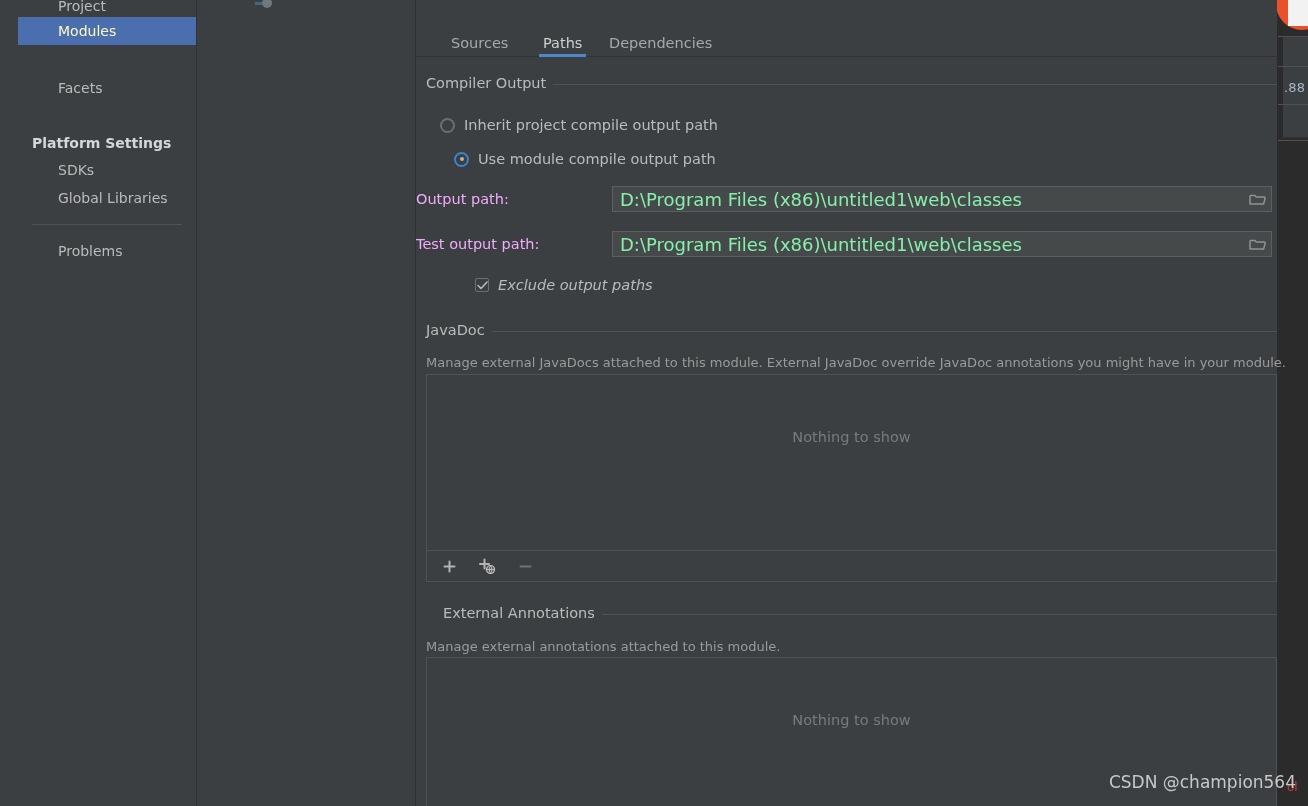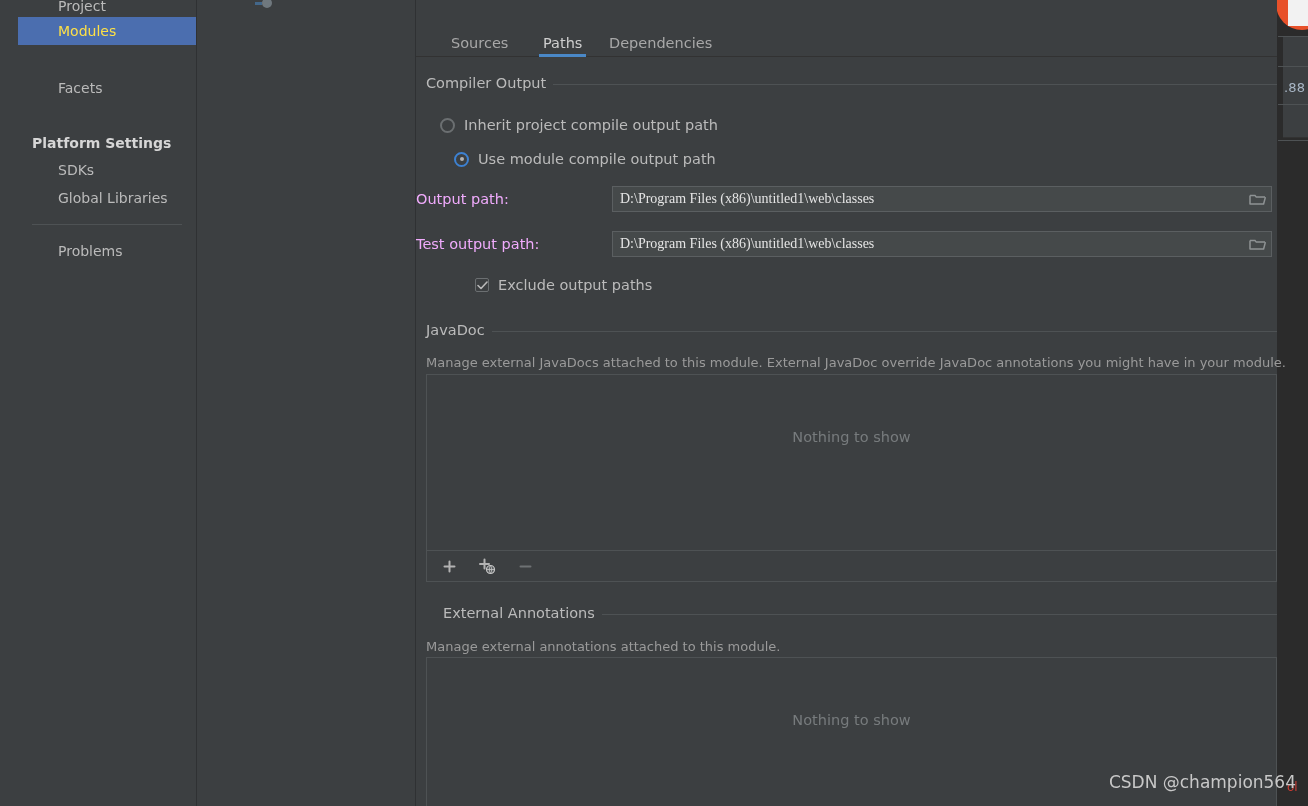--- a/index.html
+++ b/index.html
@@ -121,21 +121,21 @@
     height: 28px;
     line-height: 28px;
     padding-left: 40px;
     box-sizing: border-box;
     font-size: 14px;
     color: #bbbbbb;
     white-space: nowrap;
   }
   .nav-item.selected {
     background: #4b6eaf;
-    color: #fde047;
+    color: #fef9c3;
   }
   .nav-header {
     position: absolute;
     left: 0;
     width: 178px;
     height: 26px;
     line-height: 26px;
     padding-left: 14px;
     box-sizing: border-box;
     font-size: 14px;
@@ -268,42 +268,42 @@
     height: 26px;
     box-sizing: border-box;
     background: #45494a;
     border: 1px solid #5b5f61;
     display: flex;
     align-items: center;
   }
   .field-text {
     flex: 1;
     padding-left: 7px;
-    font-size: 14px;
-    color: #e5e5e5;
+    font-size: 18px;
+    color: #86efac;
     white-space: nowrap;
     overflow: hidden;
-    font-family: Liberation Serif, serif;
   }
   .browse-btn {
     width: 28px;
     height: 24px;
     flex: none;
     display: flex;
     align-items: center;
     justify-content: center;
   }
 
   
   .check-row {
     position: absolute;
     display: flex;
     align-items: center;
     gap: 9px;
     white-space: nowrap;
+    font-style: italic;
   }
   .checkbox {
     width: 14px; height: 14px;
     box-sizing: border-box;
     border: 1px solid #6b6f71;
     background: #3c3f41;
     border-radius: 2px;
     flex: none;
     display: flex;
     align-items: center;

